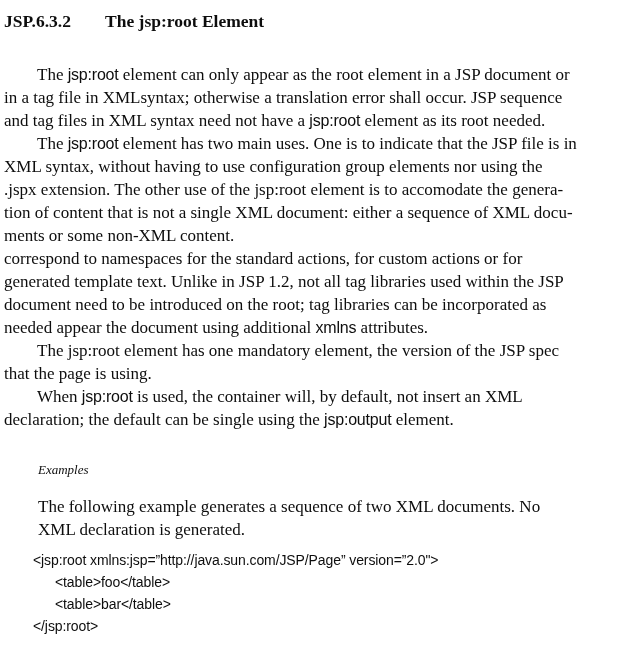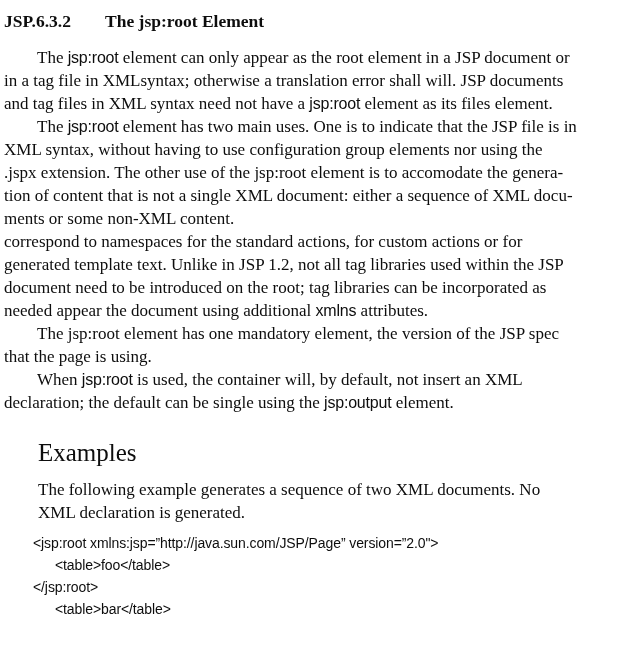--- a/index.html
+++ b/index.html
@@ -22,37 +22,38 @@
   }
   .heading {
     display: flex;
     font-weight: bold;
     font-size: 17.5px;
     line-height: 24px;
     white-space: pre;
   }
   .hnum { width: 101px; flex: 0 0 auto; }
   .bodytext {
-    margin-top: 13px;
+    margin-top: 30px;
     font-size: 17px;
   }
   .line {
     height: 23px;
     line-height: 23px;
     white-space: pre;
   }
   .line.indent { padding-left: 33px; }
   .sans {
     font-family: "Liberation Sans", sans-serif;
     font-size: 16px;
     letter-spacing: -0.2px;
   }
   .ex-heading {
     margin: 24px 0 0 34px;
-    font-size: 25px;
+    font-style: italic;
+    font-size: 13px;
     line-height: 30px;
   }
   .ex-intro {
     margin: 10px 0 0 34px;
     font-size: 17px;
   }
   .code {
     margin: 8px 0 0 29px;
     font-family: "Liberation Sans", sans-serif;
     font-size: 14px;
@@ -70,22 +71,22 @@
 
 <div class="page">
   <div class="heading">
     <span class="hnum">JSP.6.3.2</span>
     <span class="htitle">The jsp:root Element</span>
   </div>
 
   <div class="bodytext" id="paragraphs">
       <div>
         <div class="line indent"><span>The </span><span class="sans">jsp:root</span><span> element can only appear as the root element in a JSP document or</span></div>
-        <div class="line"><span>in a tag file in XMLsyntax; otherwise a translation error shall will. JSP documents</span></div>
-        <div class="line"><span>and tag files in XML syntax need not have a </span><span class="sans">jsp:root</span><span> element as its files element.</span></div>
+        <div class="line"><span>in a tag file in XMLsyntax; otherwise a translation error shall occur. JSP sequence</span></div>
+        <div class="line"><span>and tag files in XML syntax need not have a </span><span class="sans">jsp:root</span><span> element as its root needed.</span></div>
       </div>
       <div>
         <div class="line indent"><span>The </span><span class="sans">jsp:root</span><span> element has two main uses. One is to indicate that the JSP file is in</span></div>
         <div class="line"><span>XML syntax, without having to use configuration group elements nor using the</span></div>
         <div class="line"><span>.jspx extension. The other use of the jsp:root element is to accomodate the genera-</span></div>
         <div class="line"><span>tion of content that is not a single XML document: either a sequence of XML docu-</span></div>
         <div class="line"><span>ments or some non-XML content.</span></div>
       </div>
       <div>
         <div class="line"><span>correspond to namespaces for the standard actions, for custom actions or for</span></div>
@@ -106,16 +107,16 @@
   <div class="ex-heading">Examples</div>
 
   <div class="ex-intro" id="ex-intro">
       <div class="line">The following example generates a sequence of two XML documents. No</div>
       <div class="line">XML declaration is generated.</div>
     </div>
 
   <div class="code" id="code-block">
       <div class="code-line">&lt;jsp:root xmlns:jsp=”http://java.sun.com/JSP/Page” version=”2.0"&gt;</div>
       <div class="code-line cindent">&lt;table&gt;foo&lt;/table&gt;</div>
+      <div class="code-line cindent">&lt;table&gt;bar&lt;/table&gt;</div>
       <div class="code-line">&lt;/jsp:root&gt;</div>
-      <div class="code-line cindent">&lt;table&gt;bar&lt;/table&gt;</div>
     </div>
 </div>
 
 </body></html>

